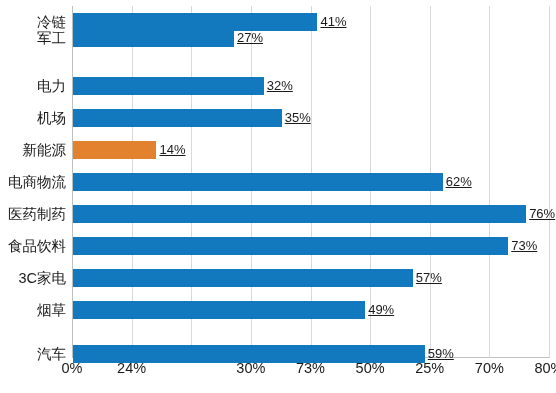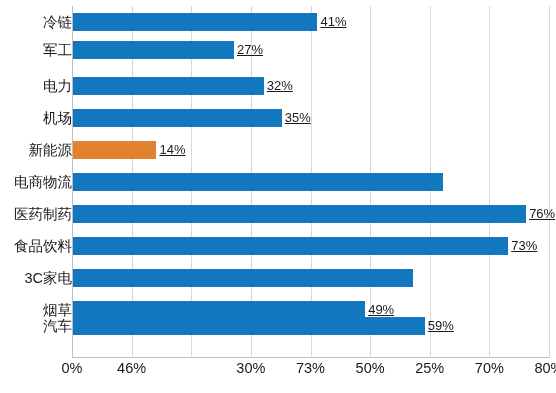--- a/index.html
+++ b/index.html
@@ -53,20 +53,21 @@
   
   .row {
     position: absolute;
     left: 0;
     right: 0;
     height: 32px;
   }
   .cat-label {
     position: absolute;
     right: 100%;
+    margin-right: 6px;
     top: 0;
     height: 32px;
     line-height: 32px;
     white-space: nowrap;
     font-size: 14.5px;
     color: #1a1a1a;
     text-align: right;
   }
   .bar {
     position: absolute;
@@ -112,21 +113,21 @@
       <div class="gridline" style="left: 238.5px;"></div>
       <div class="gridline" style="left: 298.125px;"></div>
       <div class="gridline" style="left: 357.75px;"></div>
       <div class="gridline" style="left: 417.375px;"></div>
       <div class="gridline" style="left: 477px;"></div>
       <div class="row" style="top: 0px; height: 32px;">
         <div class="cat-label" style="height: 32px; line-height: 32px;">冷链</div>
         <div class="bar" style="width: 244.462px; top: 7px;"></div>
         <div class="val-label" style="left: 244.462px; height: 32px; line-height: 32px;">41%</div>
       </div>
-      <div class="row" style="top: 28px; height: 32px;">
+      <div class="row" style="top: 16px; height: 32px;">
         <div class="cat-label" style="height: 32px; line-height: 32px;">军工</div>
         <div class="bar" style="width: 160.988px; top: 7px;"></div>
         <div class="val-label" style="left: 160.988px; height: 32px; line-height: 32px;">27%</div>
       </div>
       <div class="row" style="top: 64px; height: 32px;">
         <div class="cat-label" style="height: 32px; line-height: 32px;">电力</div>
         <div class="bar" style="width: 190.8px; top: 7px;"></div>
         <div class="val-label" style="left: 190.8px; height: 32px; line-height: 32px;">32%</div>
       </div>
       <div class="row" style="top: 96px; height: 32px;">
@@ -135,48 +136,50 @@
         <div class="val-label" style="left: 208.688px; height: 32px; line-height: 32px;">35%</div>
       </div>
       <div class="row" style="top: 128px; height: 32px;">
         <div class="cat-label" style="height: 32px; line-height: 32px;">新能源</div>
         <div class="bar highlight" style="width: 83.475px; top: 7px;"></div>
         <div class="val-label" style="left: 83.475px; height: 32px; line-height: 32px;">14%</div>
       </div>
       <div class="row" style="top: 160px; height: 32px;">
         <div class="cat-label" style="height: 32px; line-height: 32px;">电商物流</div>
         <div class="bar" style="width: 369.675px; top: 7px;"></div>
+        <div class="val-label" style="left: 369.675px; height: 32px; line-height: 32px;">62%</div>
       </div>
       <div class="row" style="top: 192px; height: 32px;">
         <div class="cat-label" style="height: 32px; line-height: 32px;">医药制药</div>
         <div class="bar" style="width: 453.15px; top: 7px;"></div>
         <div class="val-label" style="left: 453.15px; height: 32px; line-height: 32px;">76%</div>
       </div>
       <div class="row" style="top: 224px; height: 32px;">
         <div class="cat-label" style="height: 32px; line-height: 32px;">食品饮料</div>
         <div class="bar" style="width: 435.262px; top: 7px;"></div>
         <div class="val-label" style="left: 435.262px; height: 32px; line-height: 32px;">73%</div>
       </div>
       <div class="row" style="top: 256px; height: 32px;">
         <div class="cat-label" style="height: 32px; line-height: 32px;">3C家电</div>
         <div class="bar" style="width: 339.863px; top: 7px;"></div>
+        <div class="val-label" style="left: 339.863px; height: 32px; line-height: 32px;">57%</div>
       </div>
       <div class="row" style="top: 288px; height: 32px;">
         <div class="cat-label" style="height: 32px; line-height: 32px;">烟草</div>
         <div class="bar" style="width: 292.163px; top: 7px;"></div>
         <div class="val-label" style="left: 292.163px; height: 32px; line-height: 32px;">49%</div>
       </div>
-      <div class="row" style="top: 304px; height: 32px;">
+      <div class="row" style="top: 332px; height: 32px;">
         <div class="cat-label" style="height: 32px; line-height: 32px;">汽车</div>
         <div class="bar" style="width: 351.788px; top: 7px;"></div>
         <div class="val-label" style="left: 351.788px; height: 32px; line-height: 32px;">59%</div>
       </div>
     </div>
 <div class="xtick" style="left: 72px;">0%</div>
-    <div class="xtick" style="left: 131.625px;">46%</div>
+    <div class="xtick" style="left: 131.625px;">24%</div>
     <div class="xtick" style="left: 191.25px; margin-top: 42px;">20%</div>
     <div class="xtick" style="left: 250.875px;">30%</div>
     <div class="xtick" style="left: 310.5px;">73%</div>
     <div class="xtick" style="left: 370.125px;">50%</div>
     <div class="xtick" style="left: 429.75px;">25%</div>
     <div class="xtick" style="left: 489.375px;">70%</div>
     <div class="xtick" style="left: 549px;">80%</div>
   </div>
 
 </body></html>

